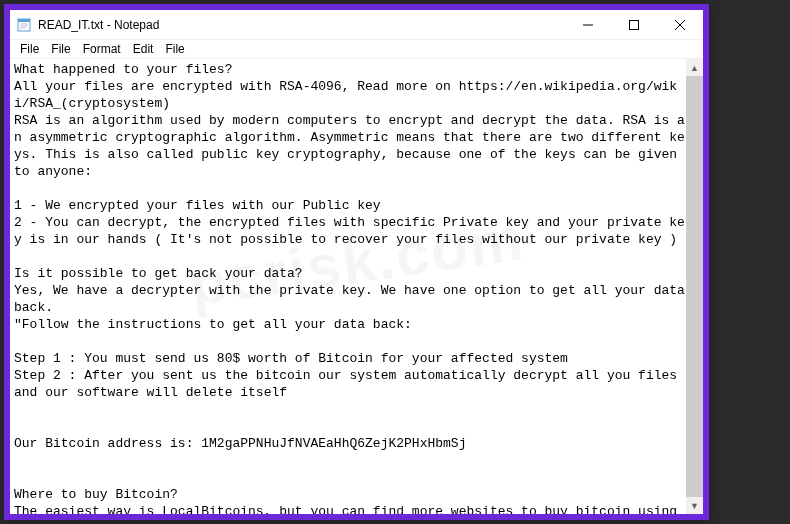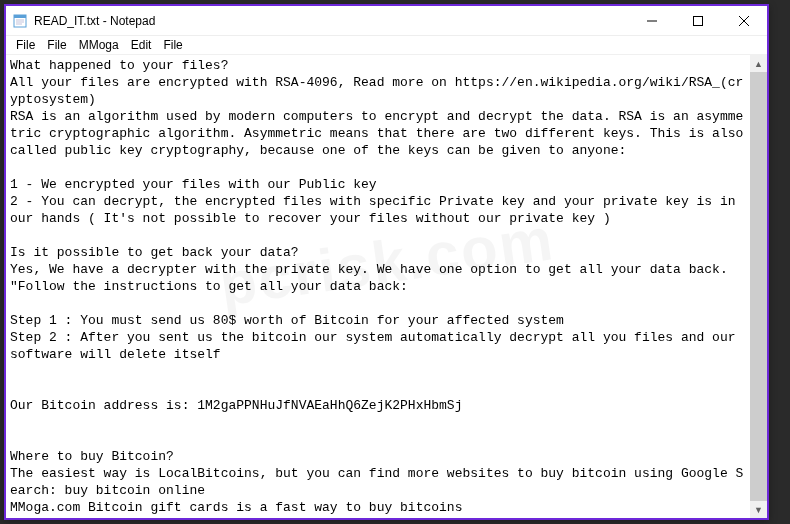--- a/index.html
+++ b/index.html
@@ -8,24 +8,24 @@
       background: #2a2a2a;
       width: 790px;
       height: 524px;
       overflow: hidden;
       position: relative;
     }
     .window {
       position: absolute;
       top: 4px;
       left: 4px;
-      width: 765px;
+      width: 705px;
       height: 516px;
       background: #ffffff;
-      border: 2px solid #6d28d9;
+      border: 6px solid #6d28d9;
       box-shadow: 0 2px 8px rgba(0,0,0,0.3);
       display: flex;
       flex-direction: column;
     }
     .titlebar {
       height: 30px;
       background: #ffffff;
       display: flex;
       align-items: center;
       border-bottom: 1px solid #eee;
@@ -161,21 +161,21 @@
             <line x1="0" y1="0" x2="10" y2="10" stroke="#000" stroke-width="1"></line>
             <line x1="10" y1="0" x2="0" y2="10" stroke="#000" stroke-width="1"></line>
           </svg>
       </div>
     </div>
   </div>
 
   <div class="menubar">
     <span class="menu-item">File</span>
     <span class="menu-item">File</span>
-    <span class="menu-item">MMoga</span>
+    <span class="menu-item">Format</span>
     <span class="menu-item">Edit</span>
     <span class="menu-item">File</span>
   </div>
 
   <div class="content-wrap">
     <div class="content">What happened to your files?
 All your files are encrypted with RSA-4096, Read more on https://en.wikipedia.org/wiki/RSA_(cryptosystem)
 RSA is an algorithm used by modern computers to encrypt and decrypt the data. RSA is an asymmetric cryptographic algorithm. Asymmetric means that there are two different keys. This is also called public key cryptography, because one of the keys can be given to anyone:
 
 1 - We encrypted your files with our Public key

